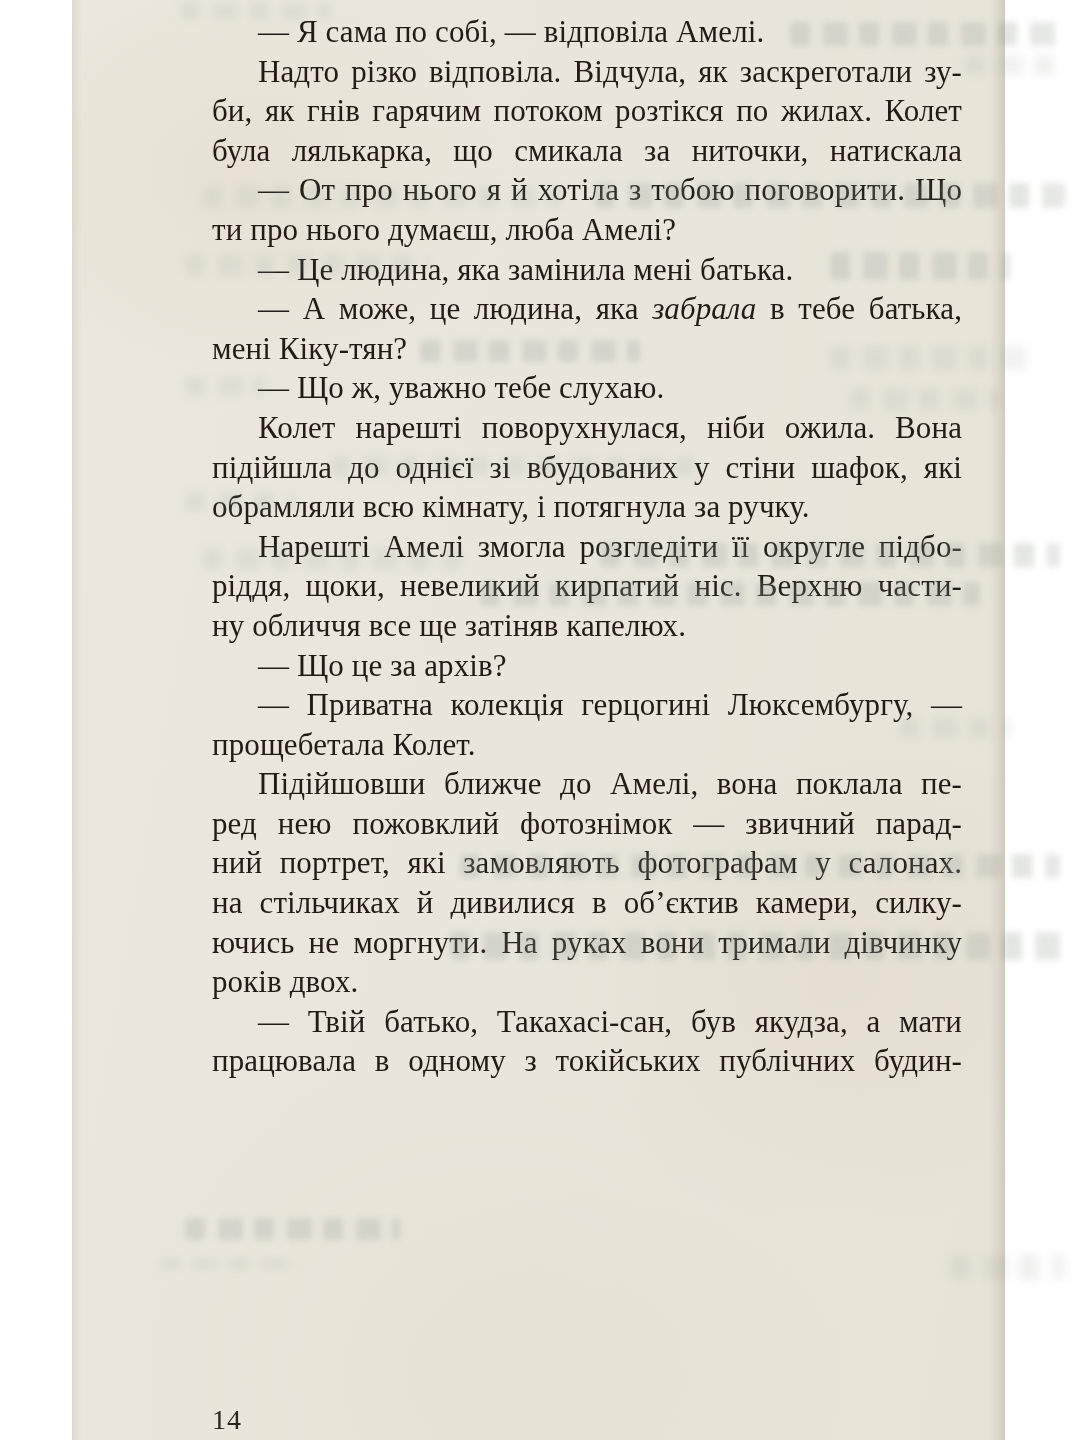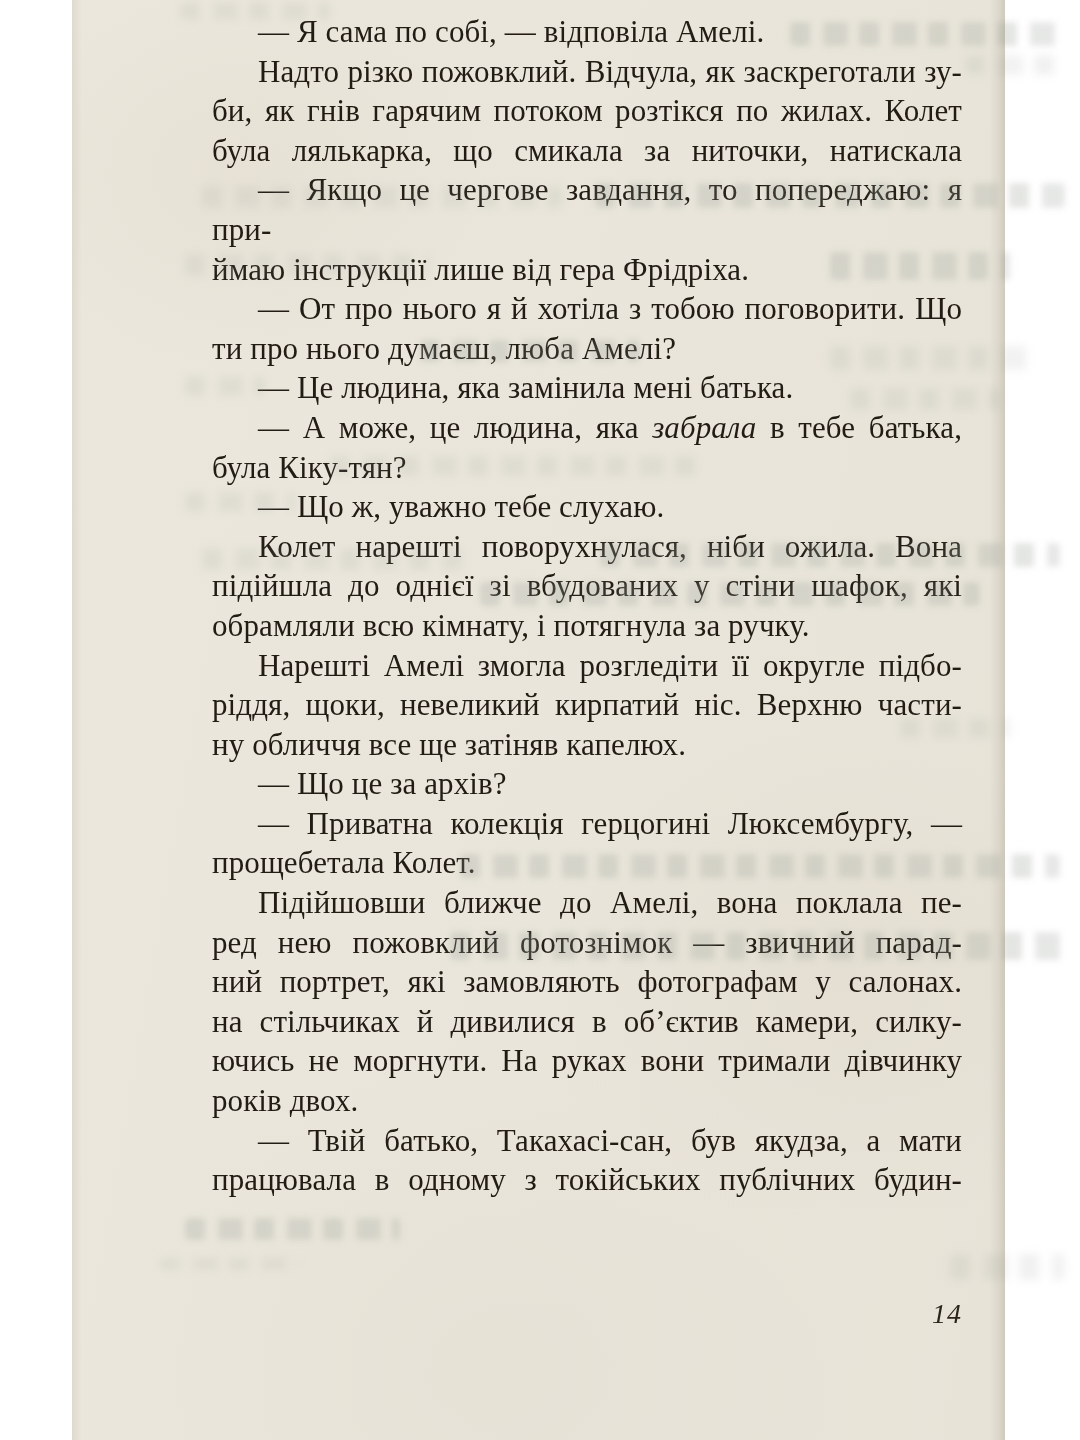--- a/index.html
+++ b/index.html
@@ -65,28 +65,27 @@
   .text-line.para-end {
     text-align: center;
     text-align-last: left;
   }
   .text-line em {
     font-style: italic;
   }
   .page-number {
     position: absolute;
     left: 140px;
-    top: 1300px;
+    top: 1406px;
     width: 750px;
-    text-align: right;
+    text-align: left;
     font-size: 28px;
     line-height: 1;
     color: #2c251c;
     letter-spacing: 1px;
-    font-style: italic;
   }
   
   .bleed {
     position: absolute;
     border-radius: 4px;
     filter: blur(3px);
     opacity: 0.50;
     background: repeating-linear-gradient(90deg,
       rgba(158,165,156,0.55) 0 20px,
       rgba(158,165,156,0.00) 20px 33px,
@@ -102,38 +101,34 @@
 <body>
 
 <div class="scan-backdrop"></div>
 
 <div class="page">
   <div class="text-block">
       <div class="paragraph">
         <div class="text-line indent para-end">— Я сама по собі, — відповіла Амелі.</div>
       </div>
       <div class="paragraph">
-        <div class="text-line indent">Надто різко пожовклий. Відчула, як заскреготали зу-</div>
+        <div class="text-line indent">Надто різко відповіла. Відчула, як заскреготали зу-</div>
         <div class="text-line">би, як гнів гарячим потоком розтікся по жилах. Колет</div>
         <div class="text-line">була лялькарка, що смикала за ниточки, натискала</div>
-      </div>
-      <div class="paragraph">
-        <div class="text-line indent">— Якщо це чергове завдання, то попереджаю: я при-</div>
-        <div class="text-line para-end">ймаю інструкції лише від гера Фрідріха.</div>
       </div>
       <div class="paragraph">
         <div class="text-line indent">— От про нього я й хотіла з тобою поговорити. Що</div>
         <div class="text-line para-end">ти про нього думаєш, люба Амелі?</div>
       </div>
       <div class="paragraph">
         <div class="text-line indent para-end">— Це людина, яка замінила мені батька.</div>
       </div>
       <div class="paragraph">
         <div class="text-line indent"><span>— А може, це людина, яка </span><em>забрала</em><span> в тебе батька,</span></div>
-        <div class="text-line para-end">була Кіку-тян?</div>
+        <div class="text-line para-end">мені Кіку-тян?</div>
       </div>
       <div class="paragraph">
       </div>
       <div class="paragraph">
         <div class="text-line indent para-end">— Що ж, уважно тебе слухаю.</div>
       </div>
       <div class="paragraph">
         <div class="text-line indent">Колет нарешті поворухнулася, ніби ожила. Вона</div>
         <div class="text-line">підійшла до однієї зі вбудованих у стіни шафок, які</div>
         <div class="text-line para-end">обрамляли всю кімнату, і потягнула за ручку.</div>

